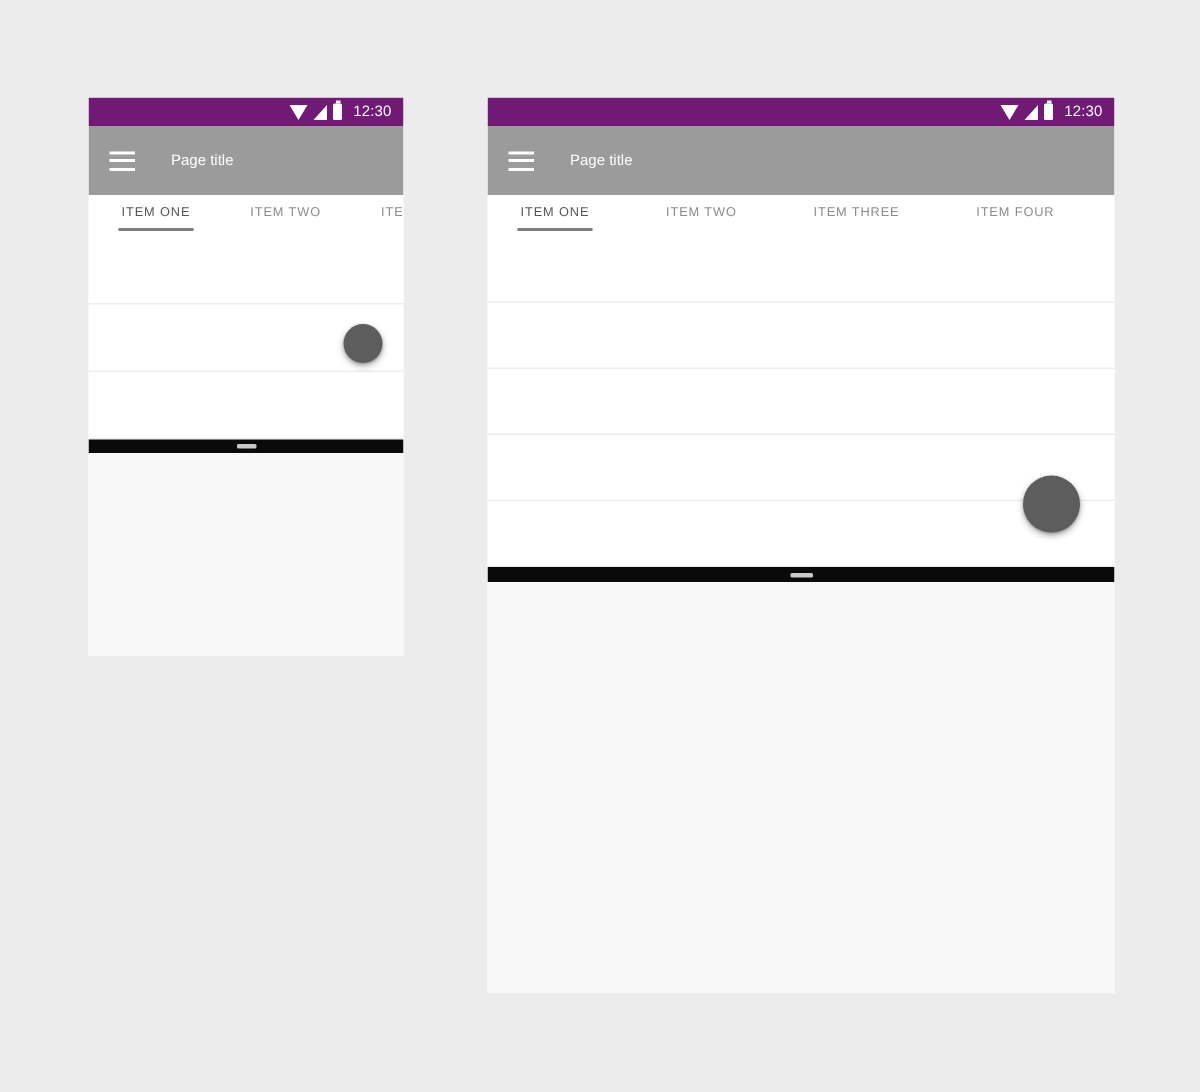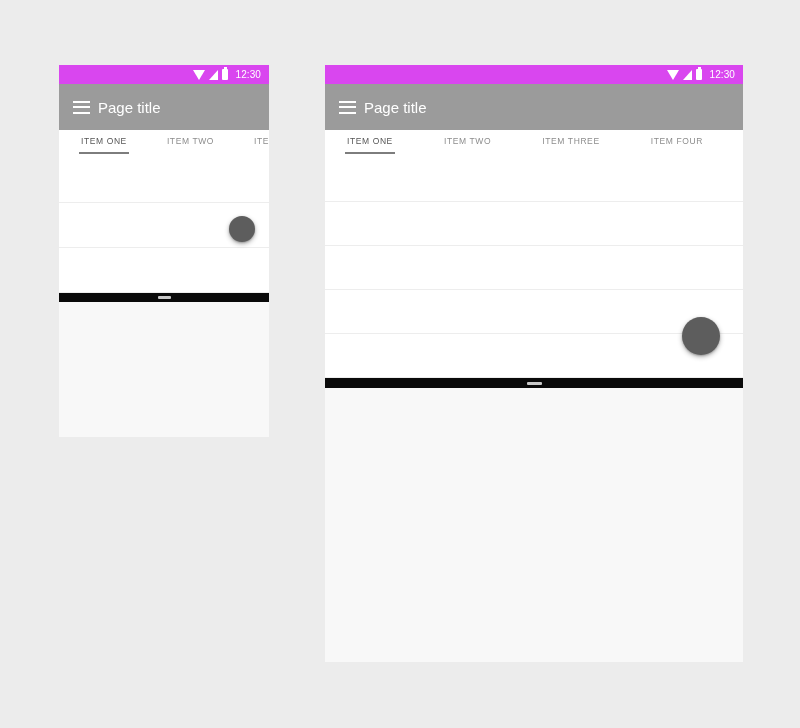--- a/index.html
+++ b/index.html
@@ -31,21 +31,21 @@
   #device-large {
     left: 325px;
     top: 65px;
     width: 418px;
     height: 597px;
   }
 
   
   .status-bar {
     height: 19px;
-    background: #d946ef;
+    background: #701a75;
     display: flex;
     align-items: center;
     justify-content: flex-end;
     padding-right: 8px;
     box-sizing: border-box;
   }
   .status-icons {
     display: flex;
     align-items: center;
     gap: 4px;
@@ -109,22 +109,22 @@
     cursor: pointer;
   }
   .hamburger span {
     display: block;
     height: 2px;
     background: #ffffff;
     width: 100%;
   }
   .app-title {
     color: #ffffff;
-    font-size: 15px;
-    margin-left: 8px;
+    font-size: 10px;
+    margin-left: 24px;
     white-space: nowrap;
   }
 
   
   .tab-bar {
     height: 28px;
     background: #ffffff;
     display: flex;
     align-items: flex-start;
     padding-left: 22px;

